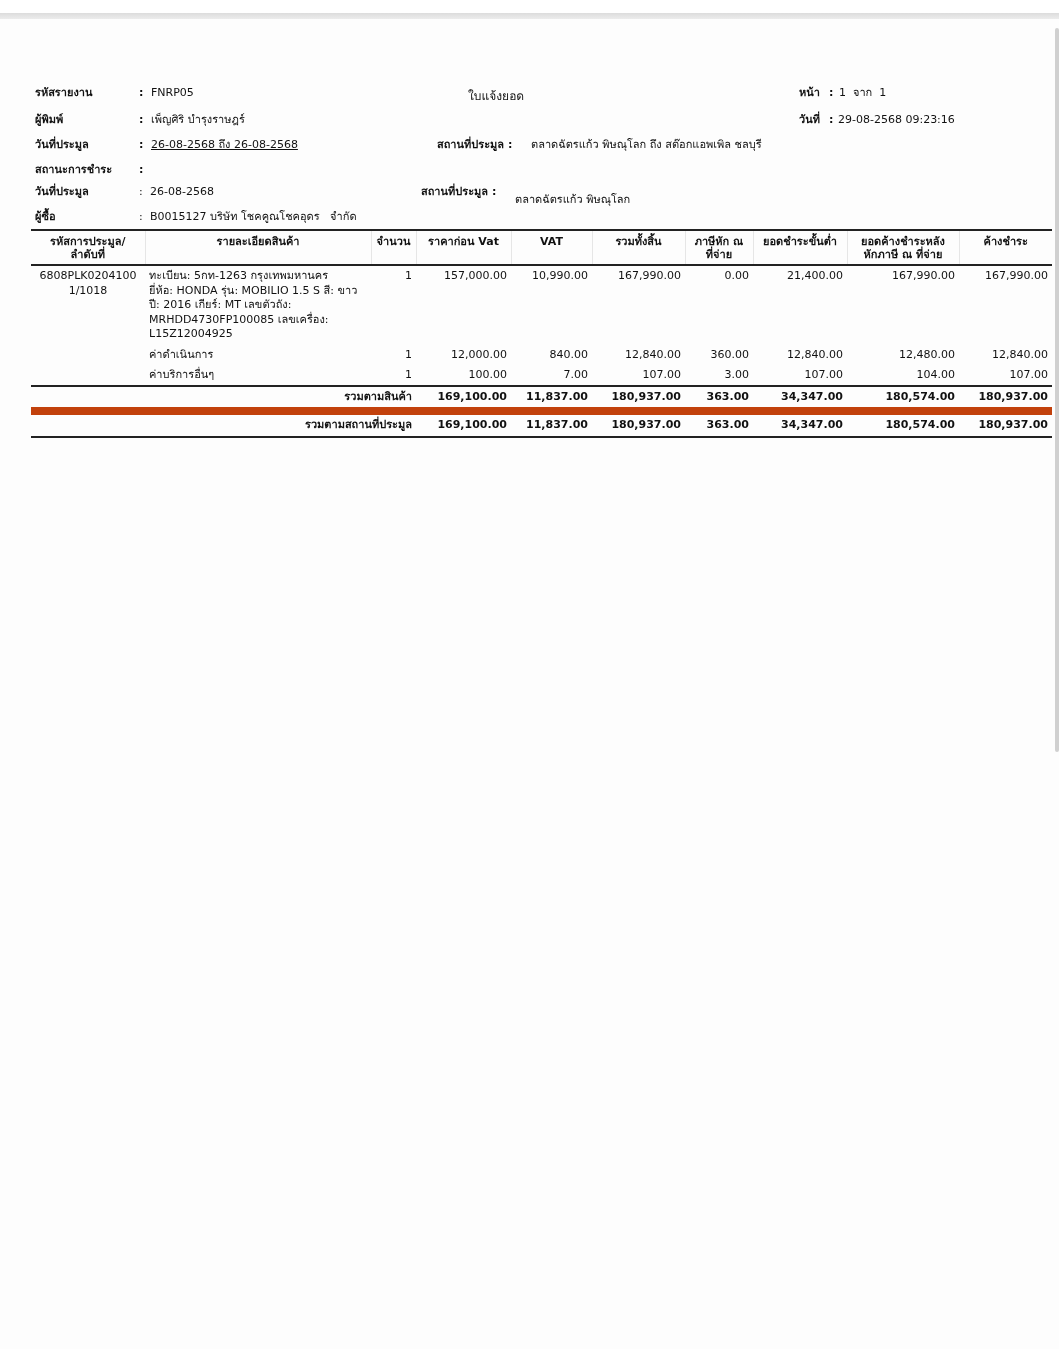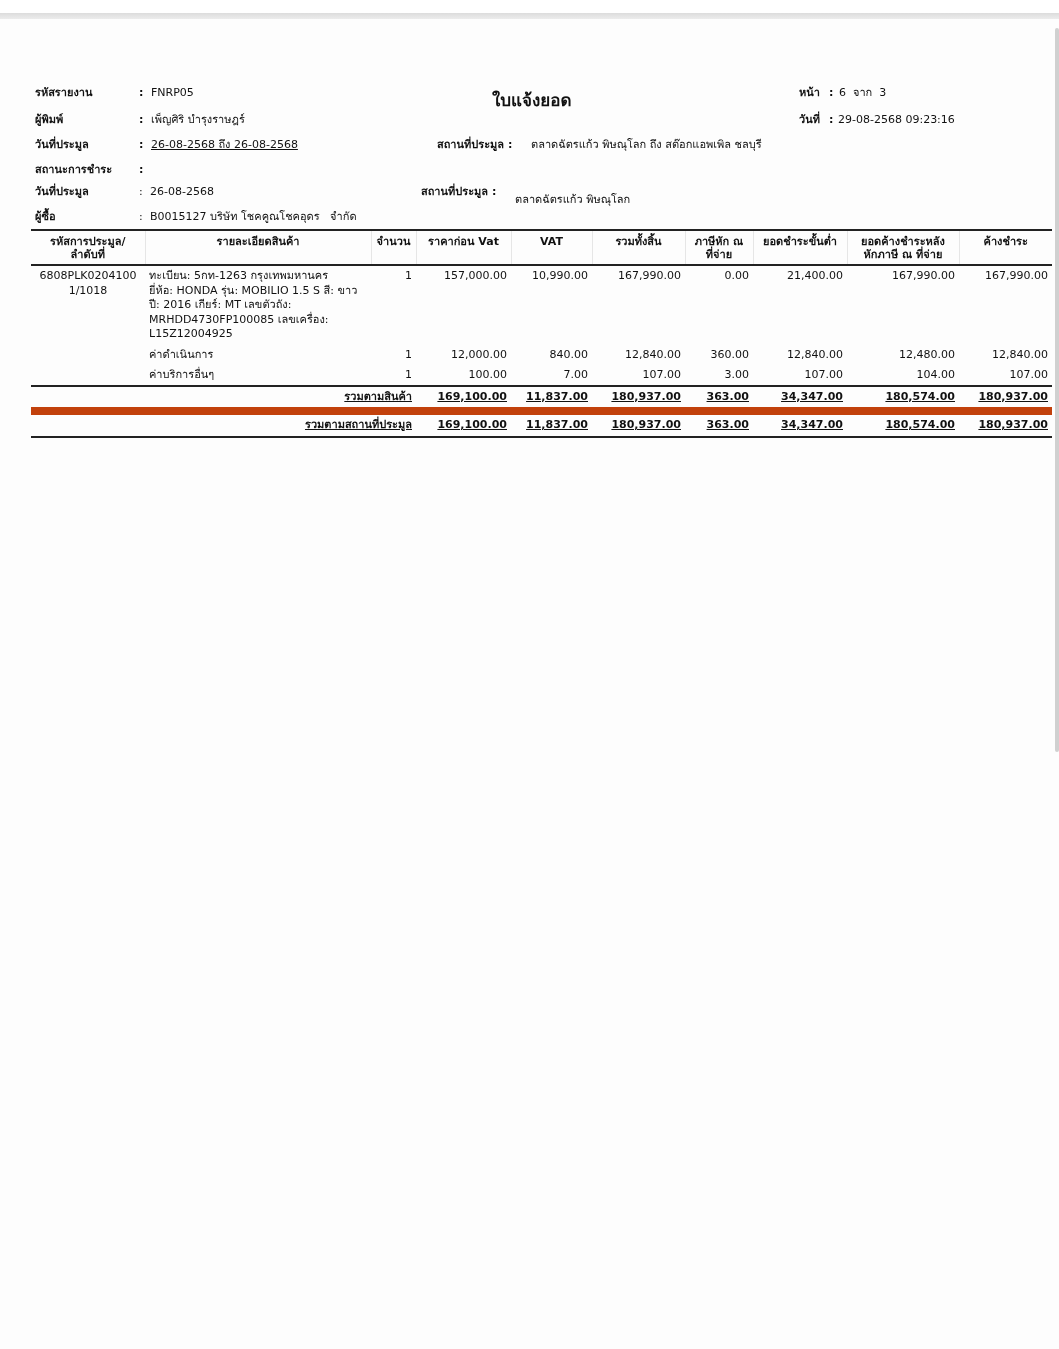--- a/index.html
+++ b/index.html
@@ -8,33 +8,33 @@
     font-family:"DejaVu Sans","Liberation Sans",sans-serif; color:#111;
   }
   .topbar { position:absolute; left:0; top:0; width:1059px; height:13px; background:#ffffff; }
   .topbar-shadow { position:absolute; left:0; top:13px; width:1059px; height:6px;
     background:linear-gradient(#dcdcdc,#ececec); }
   .page { position:absolute; left:0; top:19px; width:1059px; height:1330px; background:#fdfdfd; }
   .scrollbar { position:absolute; right:0; top:28px; width:4px; height:724px; background:#d0d0d0; border-radius:2px; }
 
   .hdr { position:absolute; font-size:11px; white-space:nowrap; line-height:14px;text-align:center; }
   .lbl { font-weight:bold; }
-  .title { position:absolute; left:468px; top:86px; font-size:17px; font-weight:bold;margin-left:24px; }
+  .title { position:absolute; left:468px; top:86px; font-size:12px; font-weight:normal; }
 
   table.rpt { position:absolute; left:31px; top:229px; width:1021px; border-collapse:collapse; font-size:11px; }
   table.rpt th { font-weight:bold; font-size:11px; line-height:13px; padding:4px 4px 3px 4px;
      vertical-align:top; border-left:1px solid #e6e6e6; text-align:center; }
   table.rpt th:first-child { border-left:none; }
   table.rpt thead tr { border-top:2px solid #222; border-bottom:2px solid #222; }
   table.rpt td { padding:2px 4px; vertical-align:top; line-height:14.5px; }
   td.num { text-align:right; }
   td.ctr { text-align:center; }
   tr.first td { padding-top:3px; }
   tr.sub td { padding-top:4px;margin-left:24px; }
-  tr.sum td { font-weight:bold; padding:3px 4px;text-decoration:underline; }
+  tr.sum td { font-weight:bold; padding:3px 4px; }
   tr.sum1 { border-top:2px solid #222; }
   tr.sum2 { border-top:8px solid #c2410c; border-bottom:2px solid #222; }
 </style>
 </head>
 <body>
 
 <div class="topbar"></div>
 <div class="topbar-shadow"></div>
 <div class="page"></div>
 <div class="scrollbar"></div>
@@ -60,21 +60,21 @@
 <div class="hdr" style="left:150px;top:185px;">26-08-2568</div>
 
 <div class="hdr lbl" style="left:35px;top:210px;">ผู้ซื้อ</div>
 <div class="hdr" style="left:139px;top:210px;">:</div>
 <div class="hdr" style="left:150px;top:210px;white-space:pre;">B0015127 บริษัท โชคคูณโชคอุดร   จำกัด</div>
 
 <div class="title">ใบแจ้งยอด</div>
 
 <div class="hdr lbl" style="left:799px;top:86px;">หน้า</div>
 <div class="hdr lbl" style="left:829px;top:86px;">:</div>
-<div class="hdr" style="left:839px;top:86px;white-space:pre;">6  จาก  3</div>
+<div class="hdr" style="left:839px;top:86px;white-space:pre;">1  จาก  1</div>
 
 <div class="hdr lbl" style="left:799px;top:113px;">วันที่</div>
 <div class="hdr lbl" style="left:829px;top:113px;">:</div>
 <div class="hdr" style="left:838px;top:113px;">29-08-2568 09:23:16</div>
 
 <div class="hdr lbl" style="left:437px;top:138px;">สถานที่ประมูล :</div>
 <div class="hdr" style="left:531px;top:138px;">ตลาดฉัตรแก้ว พิษณุโลก ถึง สต๊อกแอพเพิล ชลบุรี</div>
 
 <div class="hdr lbl" style="left:421px;top:185px;">สถานที่ประมูล :</div>
 <div class="hdr" style="left:515px;top:185px;margin-top:8px;">ตลาดฉัตรแก้ว พิษณุโลก</div>

